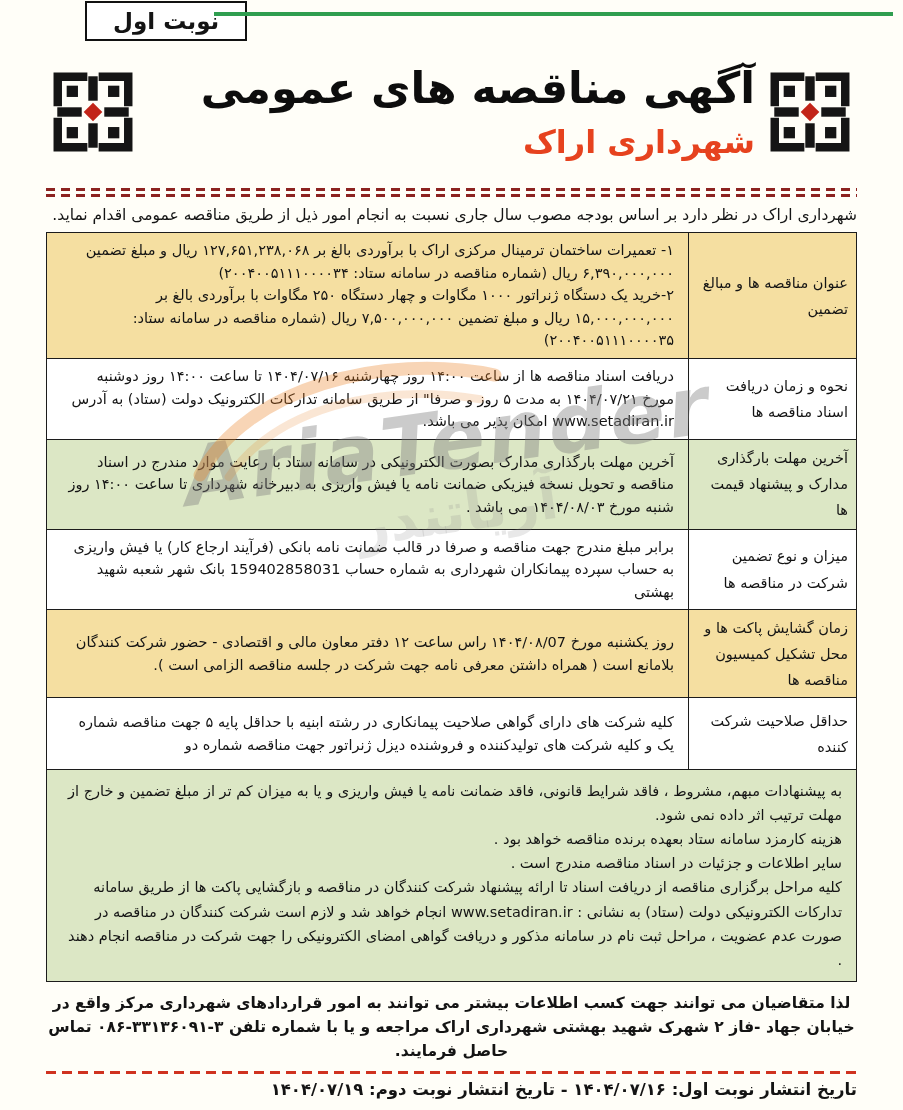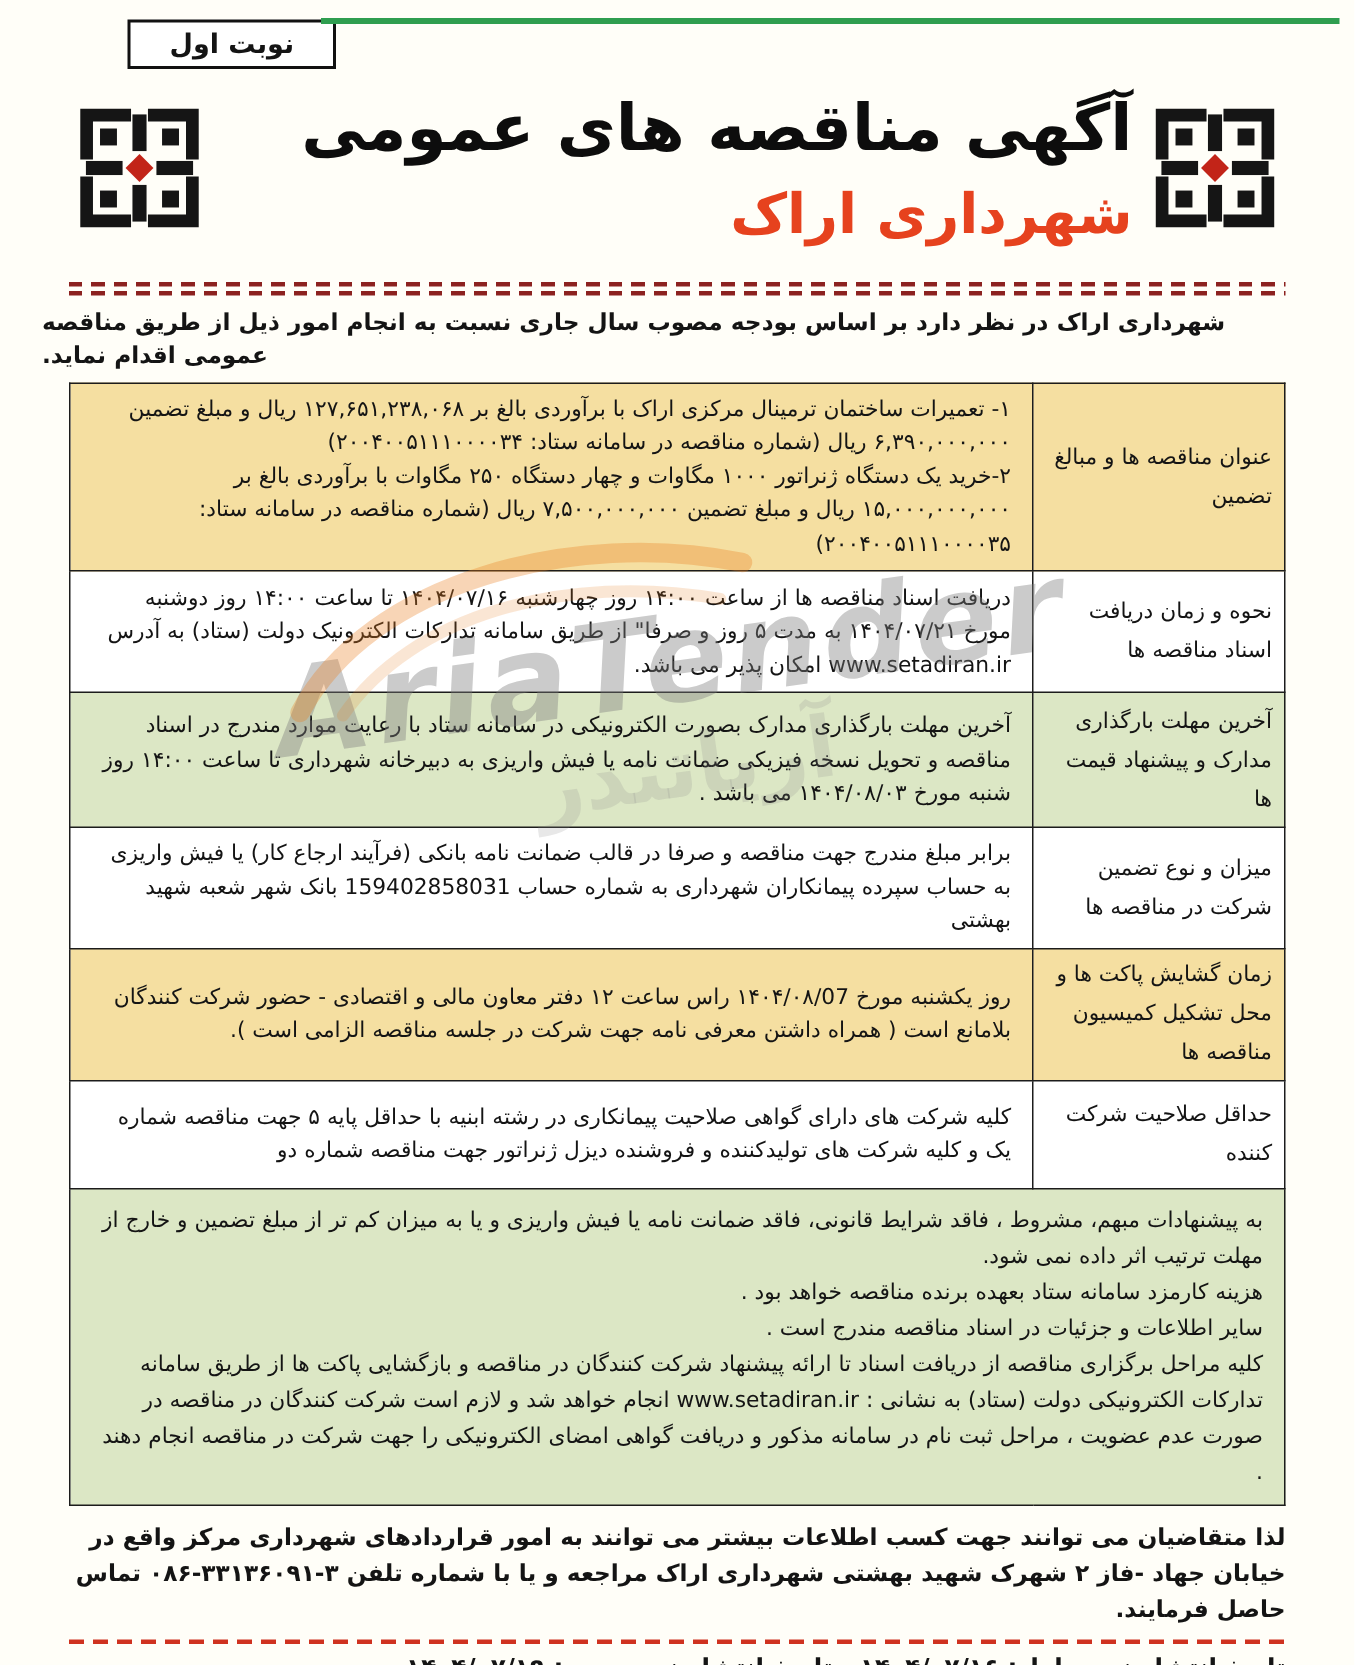--- a/index.html
+++ b/index.html
@@ -8,57 +8,57 @@
     font-family:"DejaVu Sans",sans-serif;color:#141414;
   }
   .sheet{
     position:relative;width:903px;height:1110px;overflow:hidden;
     background:var(--paper,#fffef8);
   }
 
   
   .topbar{position:relative;height:36px;}
   .issue-box{
-    position:absolute;top:13px;left:85px;
+    position:absolute;top:1px;left:85px;
     border:2.5px solid #111;background:#fff;
-    padding:2px 26px;font-weight:bold;font-size:18px;line-height:1.4;
+    padding:2px 26px;font-weight:bold;font-size:23px;line-height:1.4;
   }
   .top-line{
     position:absolute;top:12px;left:214px;right:10px;height:3.5px;
     background:var(--line-green,#2f9e50);
   }
 
   
   .header{
     display:flex;align-items:center;justify-content:space-between;
     margin:8px 46px 0;height:136px;
   }
   .emblem{width:94px;height:94px;flex:0 0 auto;}
   .titles{flex:1;text-align:right;padding:0 8px;}
   .title{
     margin:0 0 10px;font-size:43px;font-weight:bold;letter-spacing:-1px;color:#0d0d0d;
   }
   .subtitle{
-    margin:0;font-size:37px;font-weight:bold;color:var(--title-red,#e6421e);
+    margin:0;font-size:32px;font-weight:bold;color:var(--title-red,#e6421e);
   }
 
   
   .double-dash{margin:8px 46px 6px;height:10px;}
   .double-dash .d{
     height:2.6px;margin-bottom:3.4px;
     background:repeating-linear-gradient(to right,var(--dash-dark,#8c2220) 0 9px,transparent 9px 15px);
   }
   .red-dash{
     margin:8px 46px 6px;height:3px;
     background:repeating-linear-gradient(to right,var(--dash-red,#cf3220) 0 10px,transparent 10px 16px);
   }
 
   
   .intro{
-    margin:2px 28px 6px;font-size:15.5px;font-weight:bold;line-height:1.45;text-align:left;
+    margin:2px 46px 6px;font-size:15.5px;font-weight:normal;line-height:1.45;text-align:right;
   }
 
   
   .tender-table{
     margin:0 auto;width:811px;border-collapse:collapse;table-layout:fixed;
     background:#fff;
   }
   .tender-table td{
     border:1.6px solid #1c1c1c;font-size:14.5px;vertical-align:middle;
   }
@@ -66,21 +66,21 @@
   td.content{padding:6px 14px;line-height:1.55;white-space:pre-line;}
   td.notes{text-align:right;padding:9px 14px;line-height:1.66;white-space:pre-line;vertical-align:top;}
   tr.bg-yellow td{background:var(--row-yellow,#f5dfa1);}
   tr.bg-green td{background:var(--row-green,#dce7c5);}
   tr.r1{height:112px;} tr.r2{height:81px;} tr.r3{height:90px;}
   tr.r4{height:66px;}  tr.r5{height:88px;} tr.r6{height:72px;}
   tr.r7{height:184px;}
 
   
   .contact{
-    margin:9px 46px 0;font-size:15.5px;font-weight:bold;line-height:1.55;text-align:right;
+    margin:9px 46px 0;font-size:15.5px;font-weight:bold;line-height:1.55;text-align:center;
   }
   .dates{
     margin:5px 46px 0;font-size:16.5px;font-weight:bold;text-align:right;
   }
 
   
   .watermark{
     position:absolute;top:398px;left:70px;right:70px;z-index:4;
     text-align:center;transform:rotate(-8deg);pointer-events:none;
   }

